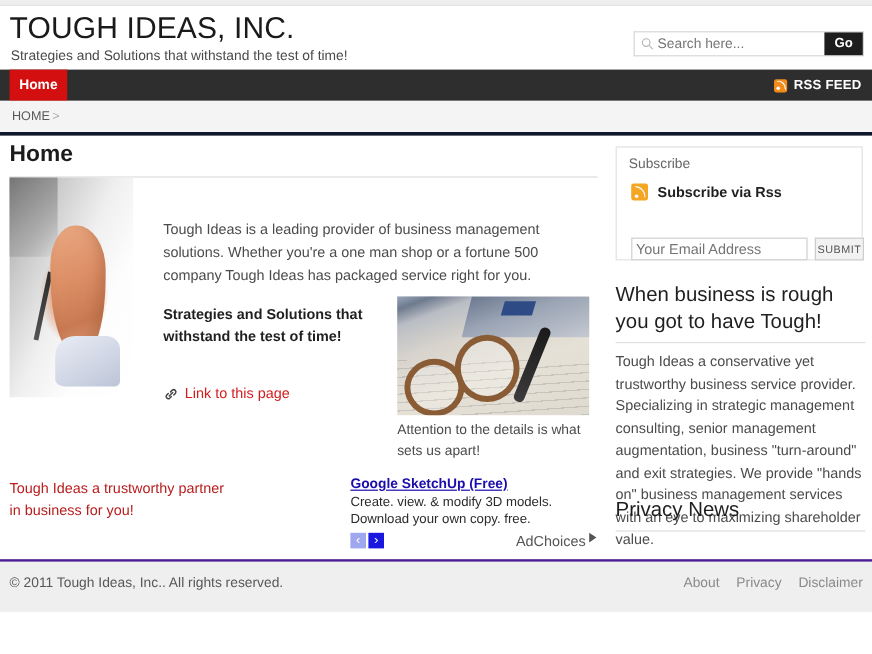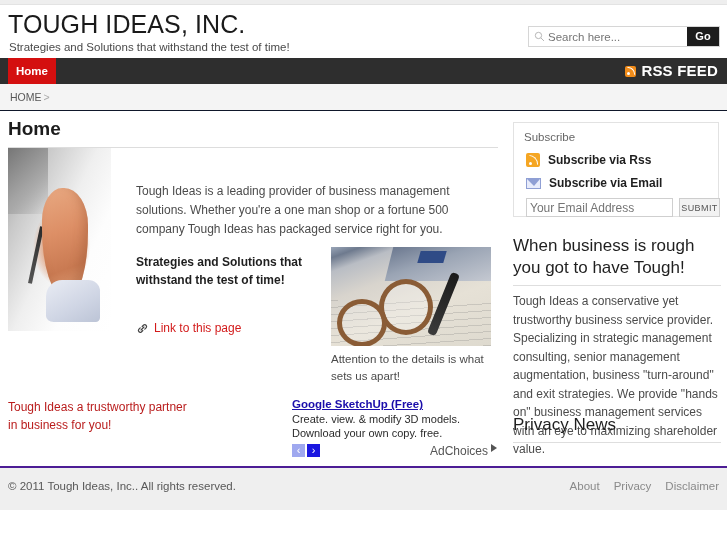--- a/index.html
+++ b/index.html
@@ -117,21 +117,21 @@
     line-height: 26px;
     text-align: center;
     cursor: pointer;
   }
   .rss-feed {
     position: absolute;
     right: 9px; top: 0;
     height: 26px;
     line-height: 26px;
     color: #ffffff;
-    font-size: 15px;
+    font-size: 11px;
     font-weight: bold;
     letter-spacing: 0.2px;
     cursor: pointer;
     display: flex;
     align-items: center;
     gap: 5px;
   }
   .rss-icon-sm {
     width: 11px; height: 11px;
     background: #f18c1a;
@@ -157,21 +157,21 @@
     border-bottom-color: transparent;
     border-radius: 0 7px 0 0;
   }
 
   
   .breadcrumb-bar {
     position: absolute;
     left: 0; top: 84px;
     width: 727px; height: 26px;
     background: #f4f4f4;
-    border-bottom: 1px solid #0f172a;
+    border-bottom: 3px solid #0f172a;
   }
   .breadcrumb {
     position: absolute;
     left: 10px; top: 7px;
     font-size: 10.5px;
     color: #585858;
   }
   .breadcrumb .crumb-sep {
     color: #aaaaaa;
     margin-left: 2px;
@@ -651,24 +651,20 @@
   <div class="sidebar">
 
     <div class="subscribe-box">
       <div class="subscribe-head">Subscribe</div>
 
       <div class="sub-row rss">
         <span class="rss-icon-big"></span>
         <span class="lbl">Subscribe via Rss</span>
       </div>
 
-      <div class="sub-row email">
-        <span class="mail-icon"></span>
-        <span class="lbl">Subscribe via Email</span>
-      </div>
 
       <input class="email-input" type="text" placeholder="Your Email Address" style="">
       <button class="submit-btn">SUBMIT</button>
     </div>
 
     <h3 class="sidebar-heading h1">When business is rough you got to have Tough!</h3>
     <div class="rule-1"></div>
     <div class="sidebar-body">Tough Ideas a conservative yet trustworthy business service provider. Specializing in strategic management consulting, senior management augmentation, business "turn-around" and exit strategies. We provide "hands on" business management services with an eye to maximizing shareholder value.</div>
 
     <h3 class="sidebar-heading h2">Privacy News</h3>

